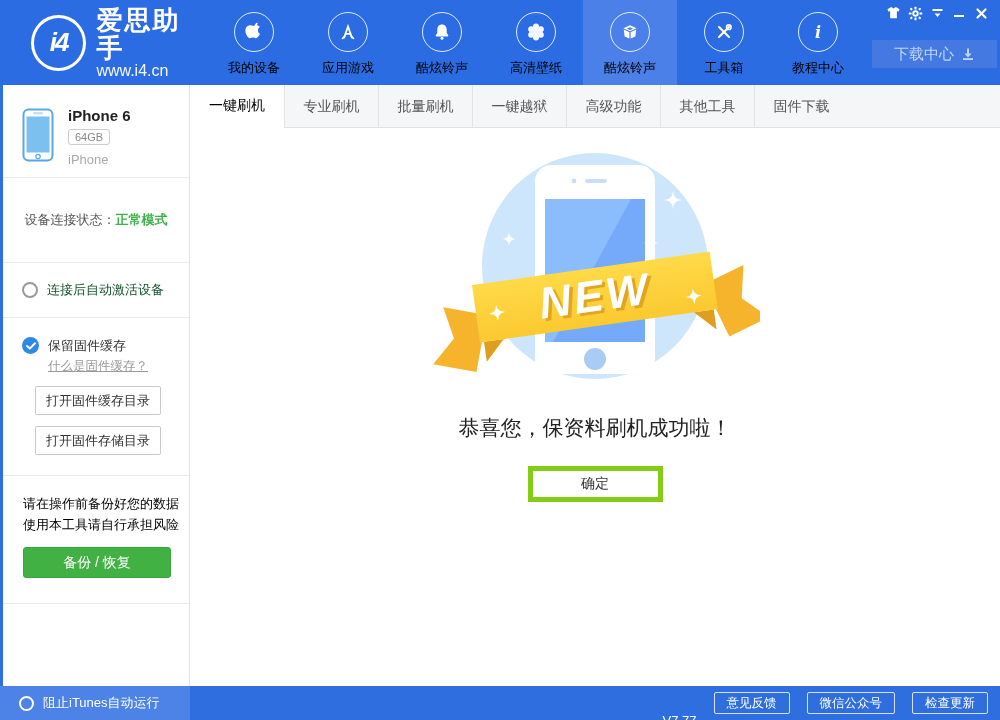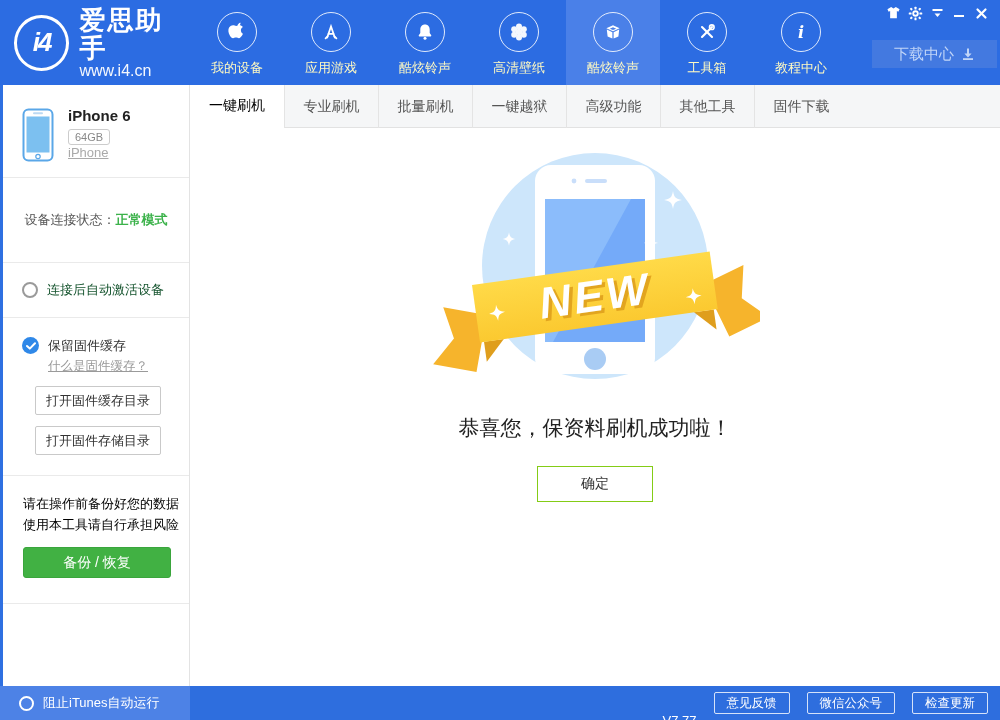--- a/index.html
+++ b/index.html
@@ -2,44 +2,44 @@
 <html><head>
 <meta charset="utf-8">
 <style>
   * { margin:0; padding:0; box-sizing:border-box; }
   html,body { width:1000px; height:720px; overflow:hidden; }
   body { font-family:"Liberation Sans","DejaVu Sans",sans-serif; background:#fff; position:relative; }
   .window { width:1000px; height:720px; display:flex; flex-direction:column; }
 
   
   .header { height:85px; background:#2c6ce2; position:relative; display:flex; flex-shrink:0; color:#fff; }
-  .logo { width:190px; display:flex; align-items:center; padding-left:14px; }
+  .logo { width:190px; display:flex; align-items:center; padding-left:14px;margin-left:17px; }
   .logo-badge { width:56px; height:56px; border:3px solid #fff; border-radius:50%; display:flex; align-items:center; justify-content:center; font-weight:bold; font-size:26px; font-style:italic; letter-spacing:-2px; }
   .logo-texts { margin-left:10px; }
   .logo-title { font-size:26px; font-weight:bold; letter-spacing:2px; line-height:28px; }
   .logo-url { font-size:16px; opacity:.95; }
   .nav { display:flex; }
   .nav-item { width:94px; height:85px; display:flex; flex-direction:column; align-items:center; justify-content:flex-start; padding-top:12px; cursor:pointer; }
   .nav-item.active { background:#4a80e8; }
   .nav-circle { width:40px; height:40px; border:1px solid rgba(255,255,255,.85); border-radius:50%; display:flex; align-items:center; justify-content:center; }
-  .nav-label { font-size:13px; margin-top:7px; color:#fef9c3; }
+  .nav-label { font-size:13px; margin-top:7px; color:#000000; }
   .win-controls { position:absolute; top:4px; right:8px; display:flex; align-items:center; }
   .win-btn { width:22px; height:18px; display:flex; align-items:center; justify-content:center; cursor:pointer; }
   .dl-center { position:absolute; top:40px; right:3px; width:125px; height:28px; background:#4379e0; display:flex; align-items:center; justify-content:center; gap:7px; color:#c2d6f8; font-size:15px; cursor:pointer; }
 
   
   .app-body { flex:1; display:flex; min-height:0; }
 
   
   .sidebar { width:190px; background:#fff; border-left:3px solid #2f70e1; border-right:1px solid #e3e3e3; display:flex; flex-direction:column; }
   .side-sec { border-bottom:1px solid #eaeaea; }
   .sec-device { height:93px; padding:23px 0 0 19px; position:relative; }
   .device-name { position:absolute; left:65px; top:22px; font-size:15px; font-weight:bold; color:#222; }
   .device-cap { position:absolute; left:65px; top:44px; font-size:11px; color:#888; border:1px solid #ccc; border-radius:3px; padding:1px 6px; }
-  .device-model { position:absolute; left:65px; top:60px; font-size:13px; color:#aaa;text-decoration:underline; }
+  .device-model { position:absolute; left:65px; top:67px; font-size:13px; color:#aaa; }
   .sec-status { height:85px; display:flex; align-items:center; justify-content:center; font-size:13px; }
   .status-label { color:#555; }
   .status-value { color:#3bb24a; font-weight:bold; }
   .sec-activate { height:55px; display:flex; align-items:center; padding-left:19px; font-size:13px; color:#14532d; }
   .radio { width:16px; height:16px; border:2px solid #9a9a9a; border-radius:50%; background:#fff; margin-right:9px; flex-shrink:0; cursor:pointer; }
   .sec-cache { padding:19px 0 20px 19px; }
   .cache-row { display:flex; align-items:flex-start; }
   .checkbox-on { width:17px; height:17px; border-radius:50%; background:#2f88e8; display:flex; align-items:center; justify-content:center; margin-right:9px; flex-shrink:0; cursor:pointer; }
   .cache-label { font-size:13px; color:#333; line-height:17px; }
   .cache-link { display:inline-block; margin:4px 0 0 26px; font-size:12.5px; color:#9a9a9a; text-decoration:underline; cursor:pointer; }
@@ -51,21 +51,21 @@
 
   
   .main { flex:1; display:flex; flex-direction:column; background:#fff; min-width:0; }
   .tabbar { height:43px; background:#f5f6f7; border-bottom:1px solid #e2e2e2; display:flex; flex-shrink:0; }
   .tab { width:94px; height:43px; display:flex; align-items:center; justify-content:center; font-size:14px; color:#555; border-left:1px solid #e4e4e4; cursor:pointer; }
   .tab:first-child { border-left:none; }
   .tab.active { background:#fff; color:#000; border-bottom:1px solid #fff; margin-bottom:-1px; }
   .content { flex:1; display:flex; flex-direction:column; align-items:center; }
   .illus { margin-top:10px; }
   .result-msg { font-size:21px; color:#222; margin-top:14px; }
-  .confirm-btn { margin-top:24px; width:116px; height:36px; background:#fff; border:1px solid #84cc16; font-size:14px; color:#333; font-family:inherit; cursor:pointer; }
+  .confirm-btn { margin-top:24px; width:135px; height:36px; background:#fff; border:5px solid #84cc16; font-size:14px; color:#333; font-family:inherit; cursor:pointer; }
 
   
   .bottombar { height:34px; display:flex; flex-shrink:0; }
   .bb-left { width:190px; background:#4d82e6; display:flex; align-items:center; padding-left:19px; color:#fff; font-size:13px; }
   .bb-left .radio { border-color:#fff; background:transparent; width:15px; height:15px; }
   .bb-right { flex:1; background:#2e6ede; display:flex; align-items:center; justify-content:flex-end; padding-right:12px; gap:17px; }
   .bb-version { color:#fff; font-size:13px;margin-top:35px; }
   .bb-btn { height:22px; padding:0 12px; background:transparent; border:1px solid rgba(255,255,255,.8); border-radius:2px; color:#fff; font-size:12.5px; font-family:inherit; cursor:pointer; }
 </style>
 </head>

